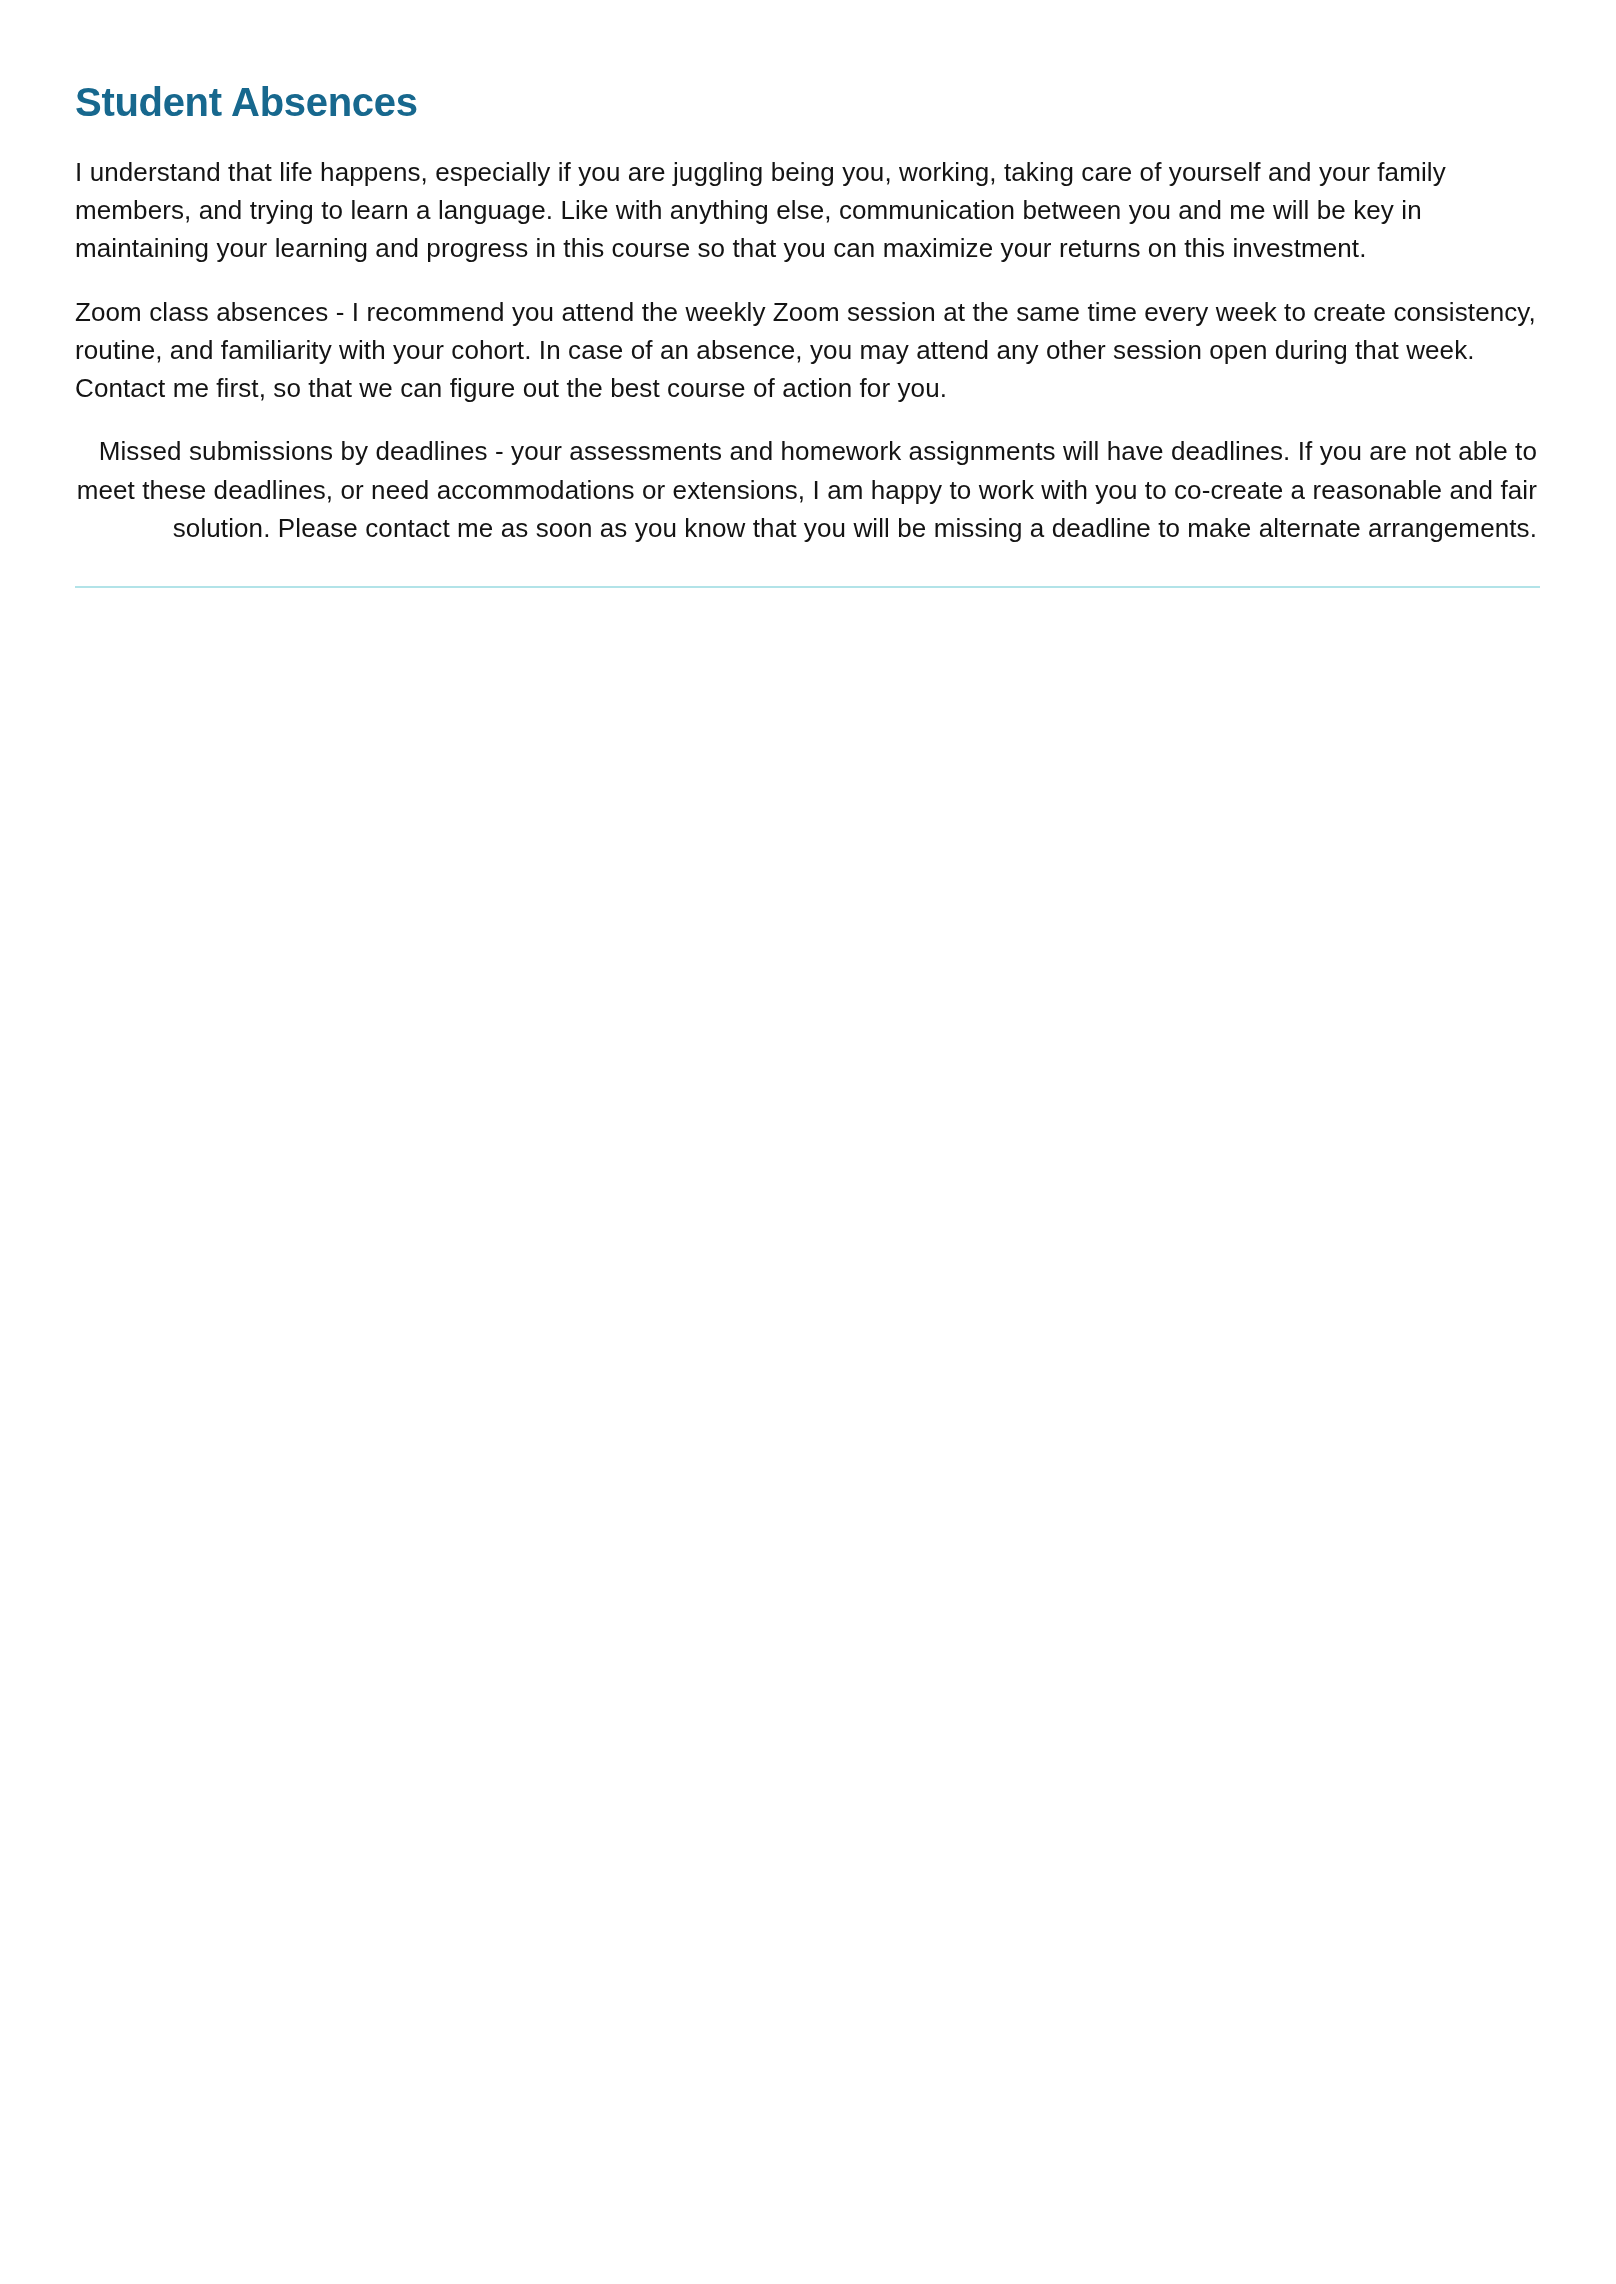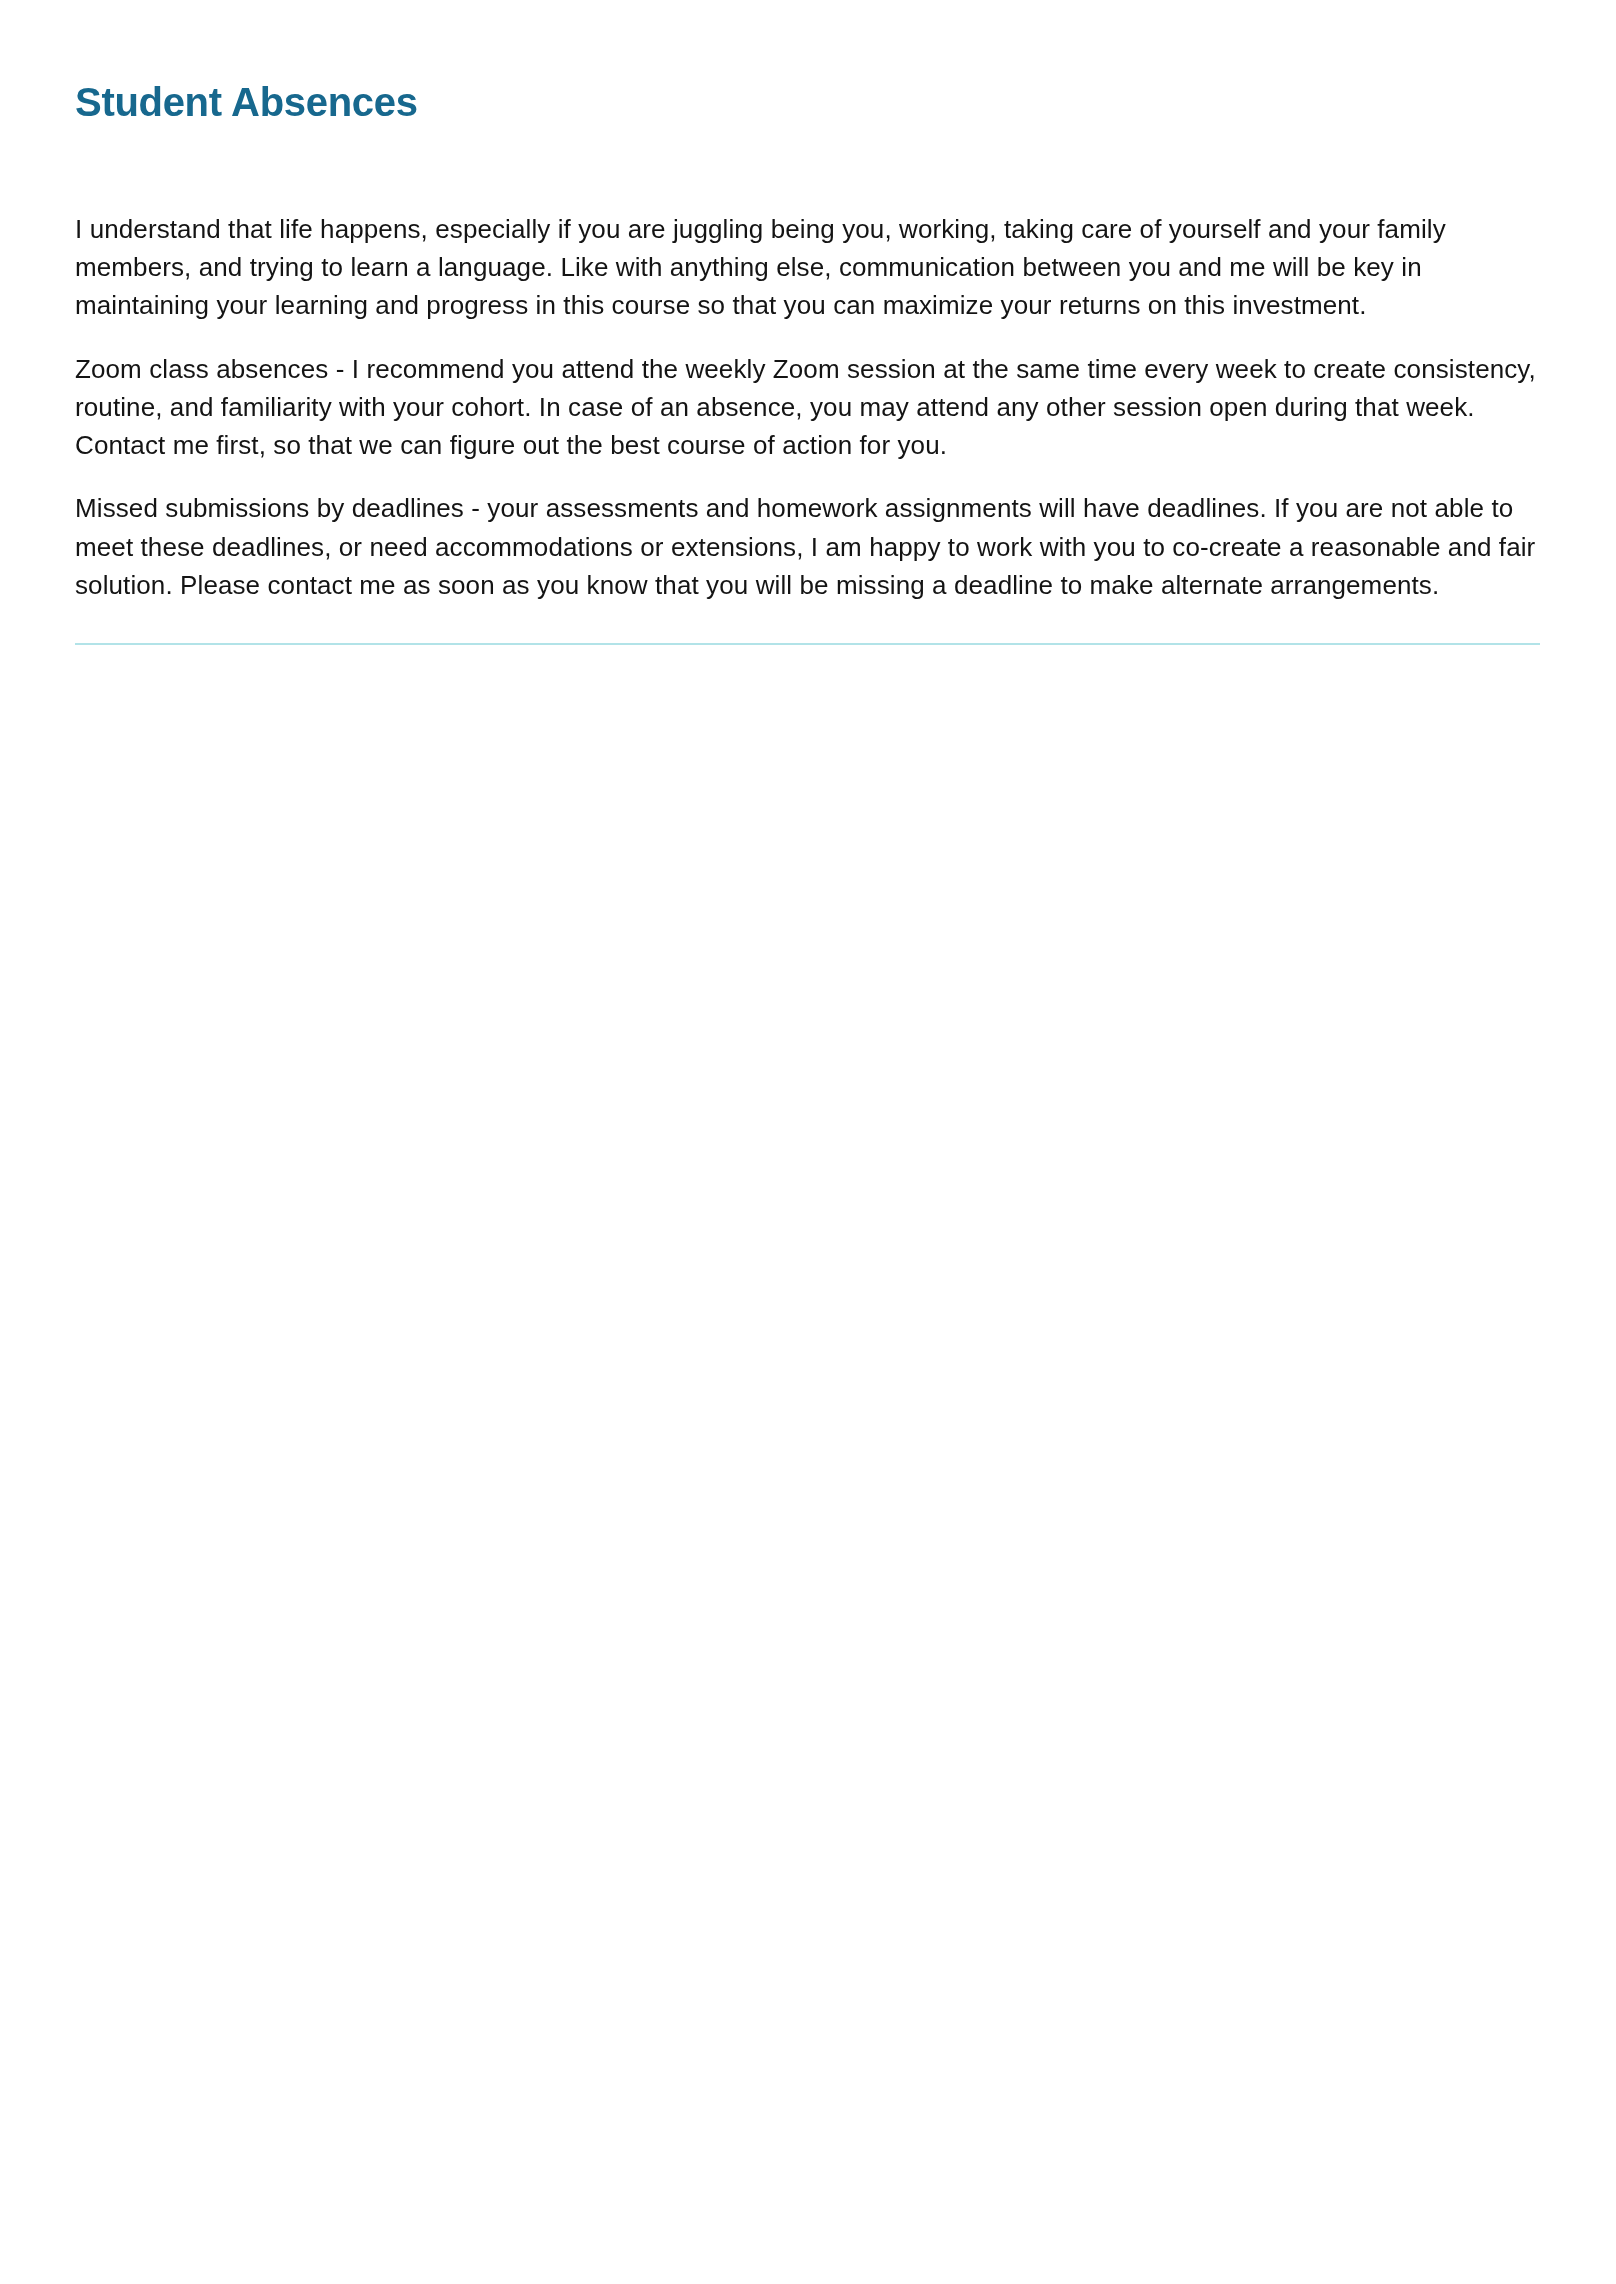--- a/index.html
+++ b/index.html
@@ -30,34 +30,35 @@
     margin: 0;
     padding-top: 79px;
     font-family: "Liberation Sans", sans-serif;
     font-size: 40px;
     line-height: 1.15;
     font-weight: bold;
     letter-spacing: -0.3px;
     color: #17688e;
   }
   .body-copy {
-    margin-top: 85px;
+    margin-top: 28px;
   }
   .para {
     margin: 0 0 25px 0;
     font-family: "Liberation Sans", sans-serif;
     font-size: 26px;
     line-height: 1.47;
     font-weight: normal;
     color: #141414;
     letter-spacing: 0.1px;
     max-width: 1462px;
   }
   .para:last-child {
     margin-bottom: 0;
+    text-align: right;
   }
   .section-divider {
     margin-top: 39px;
     width: 1465px;
     height: 2px;
     background: #b2e3e8;
     border: 0;
     line-height: 0;
     font-size: 0;
   }

